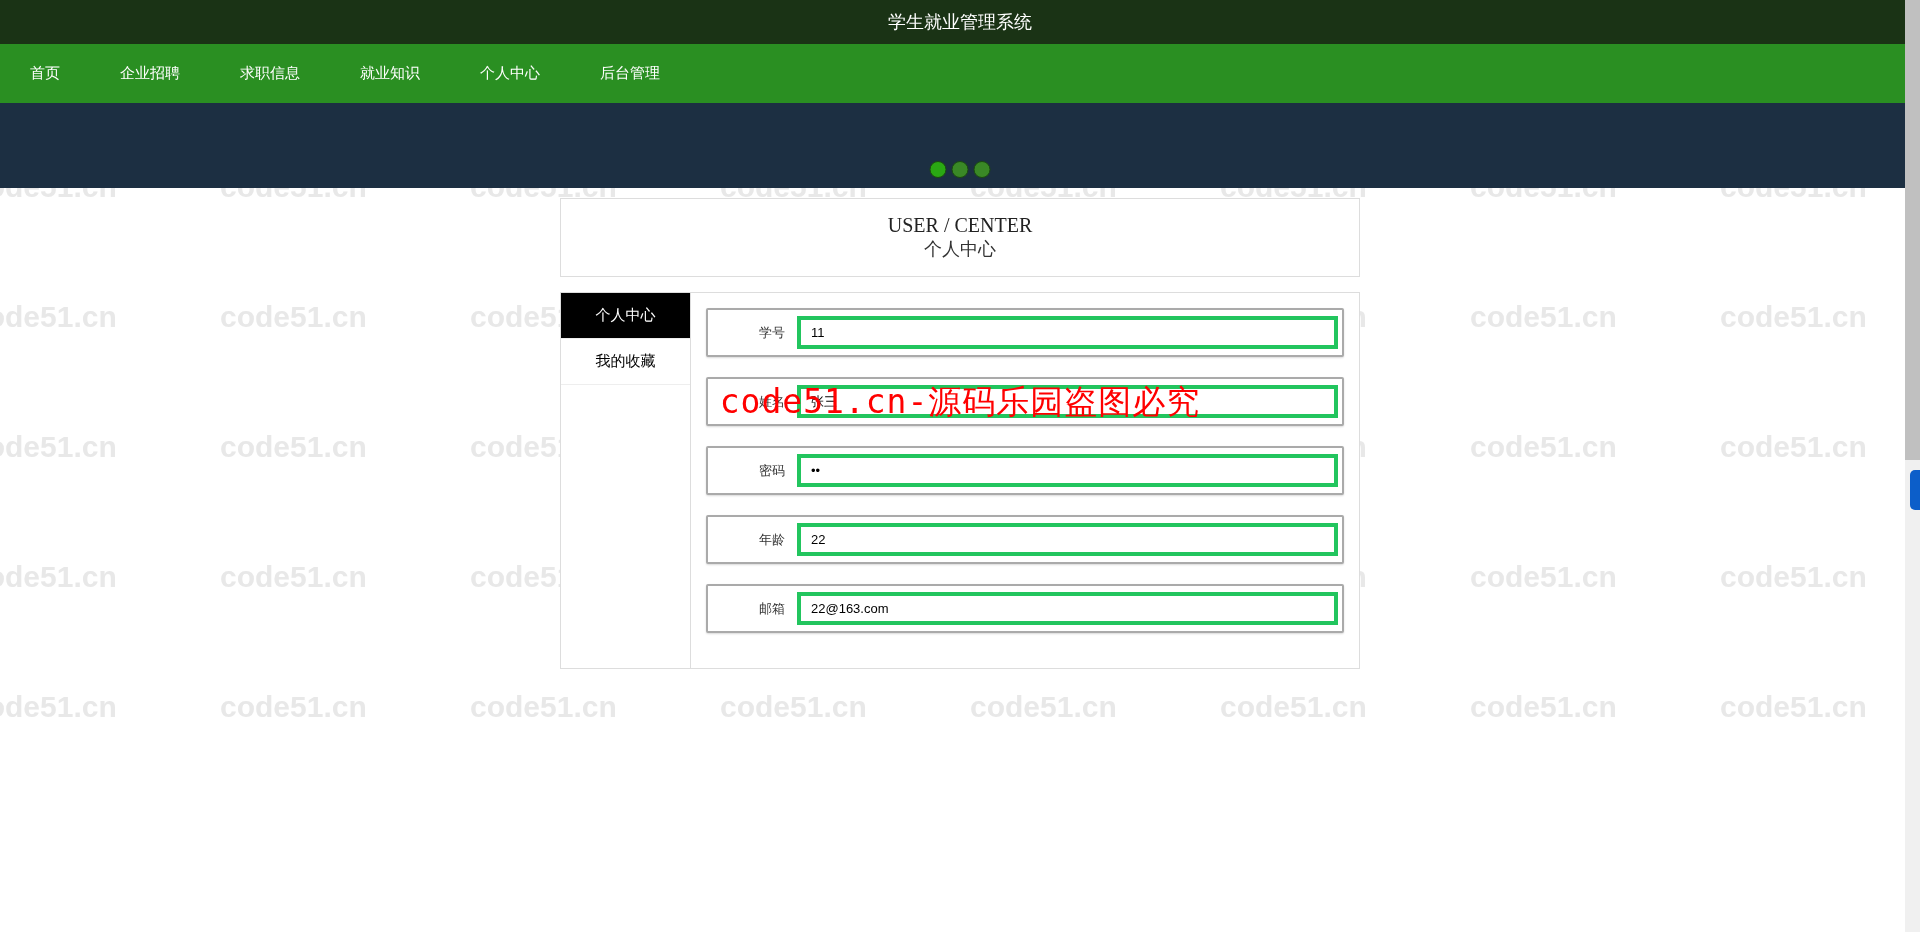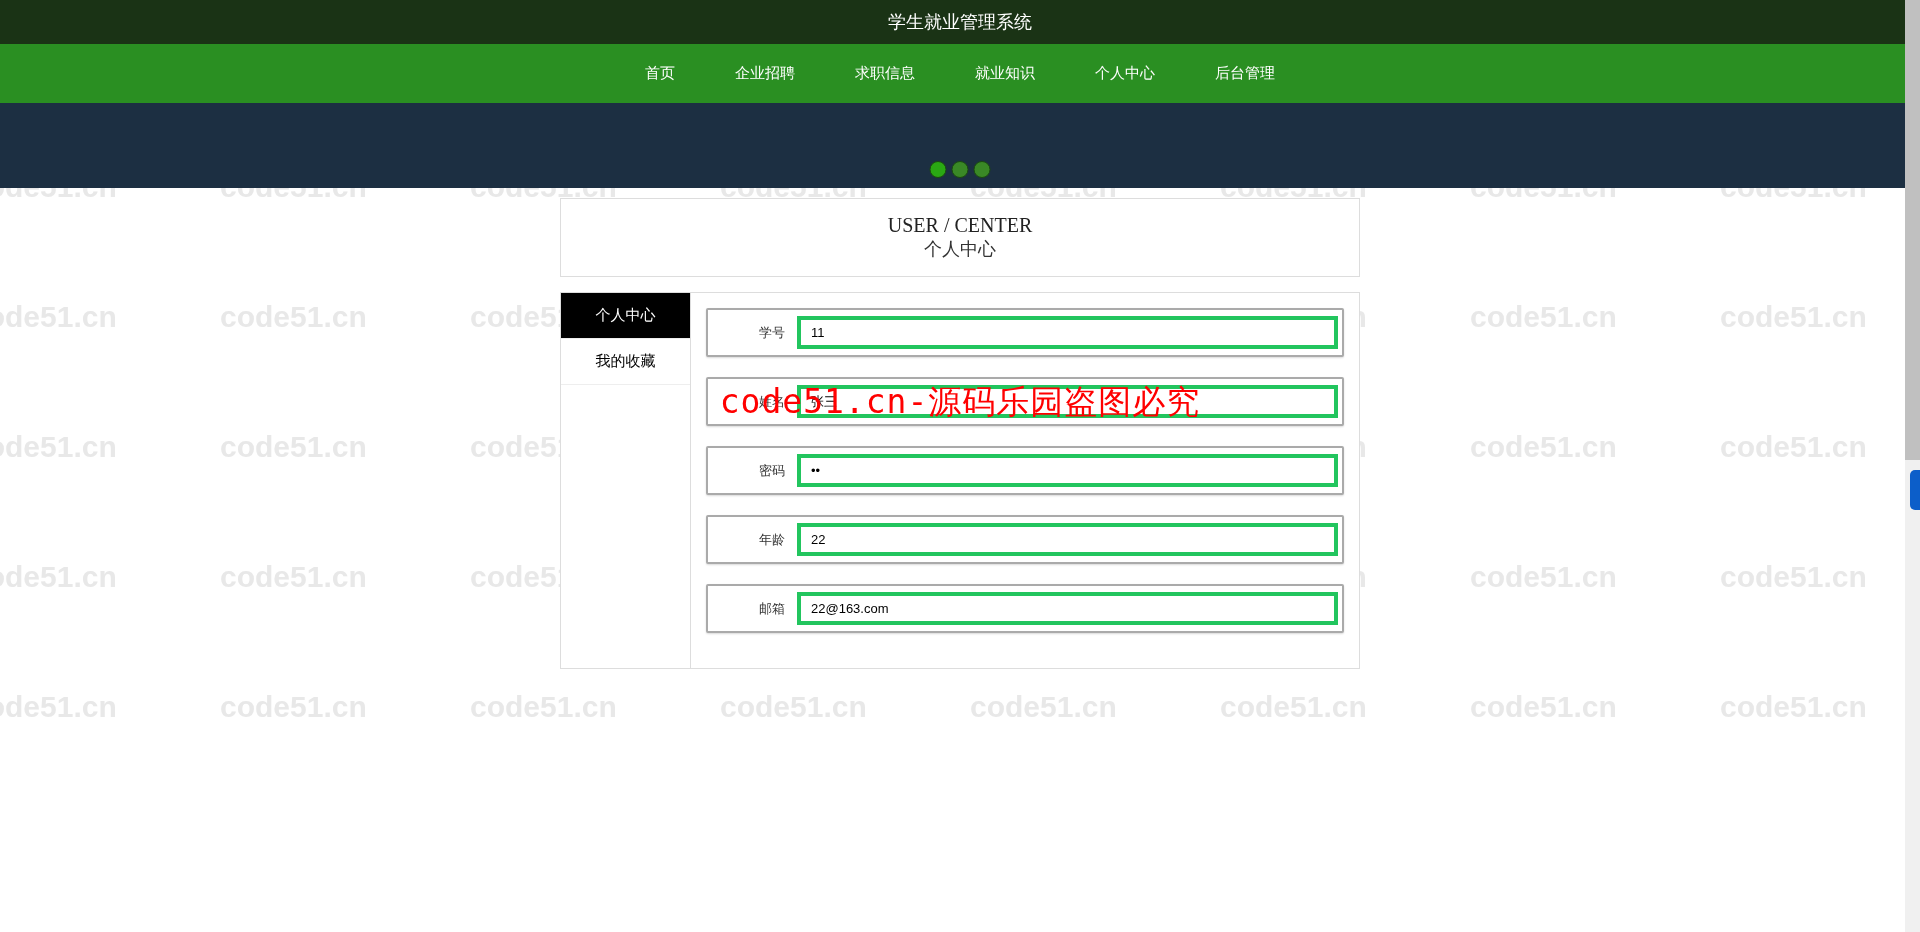--- a/index.html
+++ b/index.html
@@ -9,21 +9,20 @@
       background: #1a3315;
       color: #fff;
       text-align: center;
       padding: 10px 0;
       font-size: 18px;
     }
     
     .nav-bar {
       background: #2a8f22;
       display: flex;
-      justify-content: center;
       gap: 0;
     }
     .nav-item {
       color: #fff;
       padding: 20px 30px;
       font-size: 15px;
       cursor: pointer;
     }
     
     .banner {

